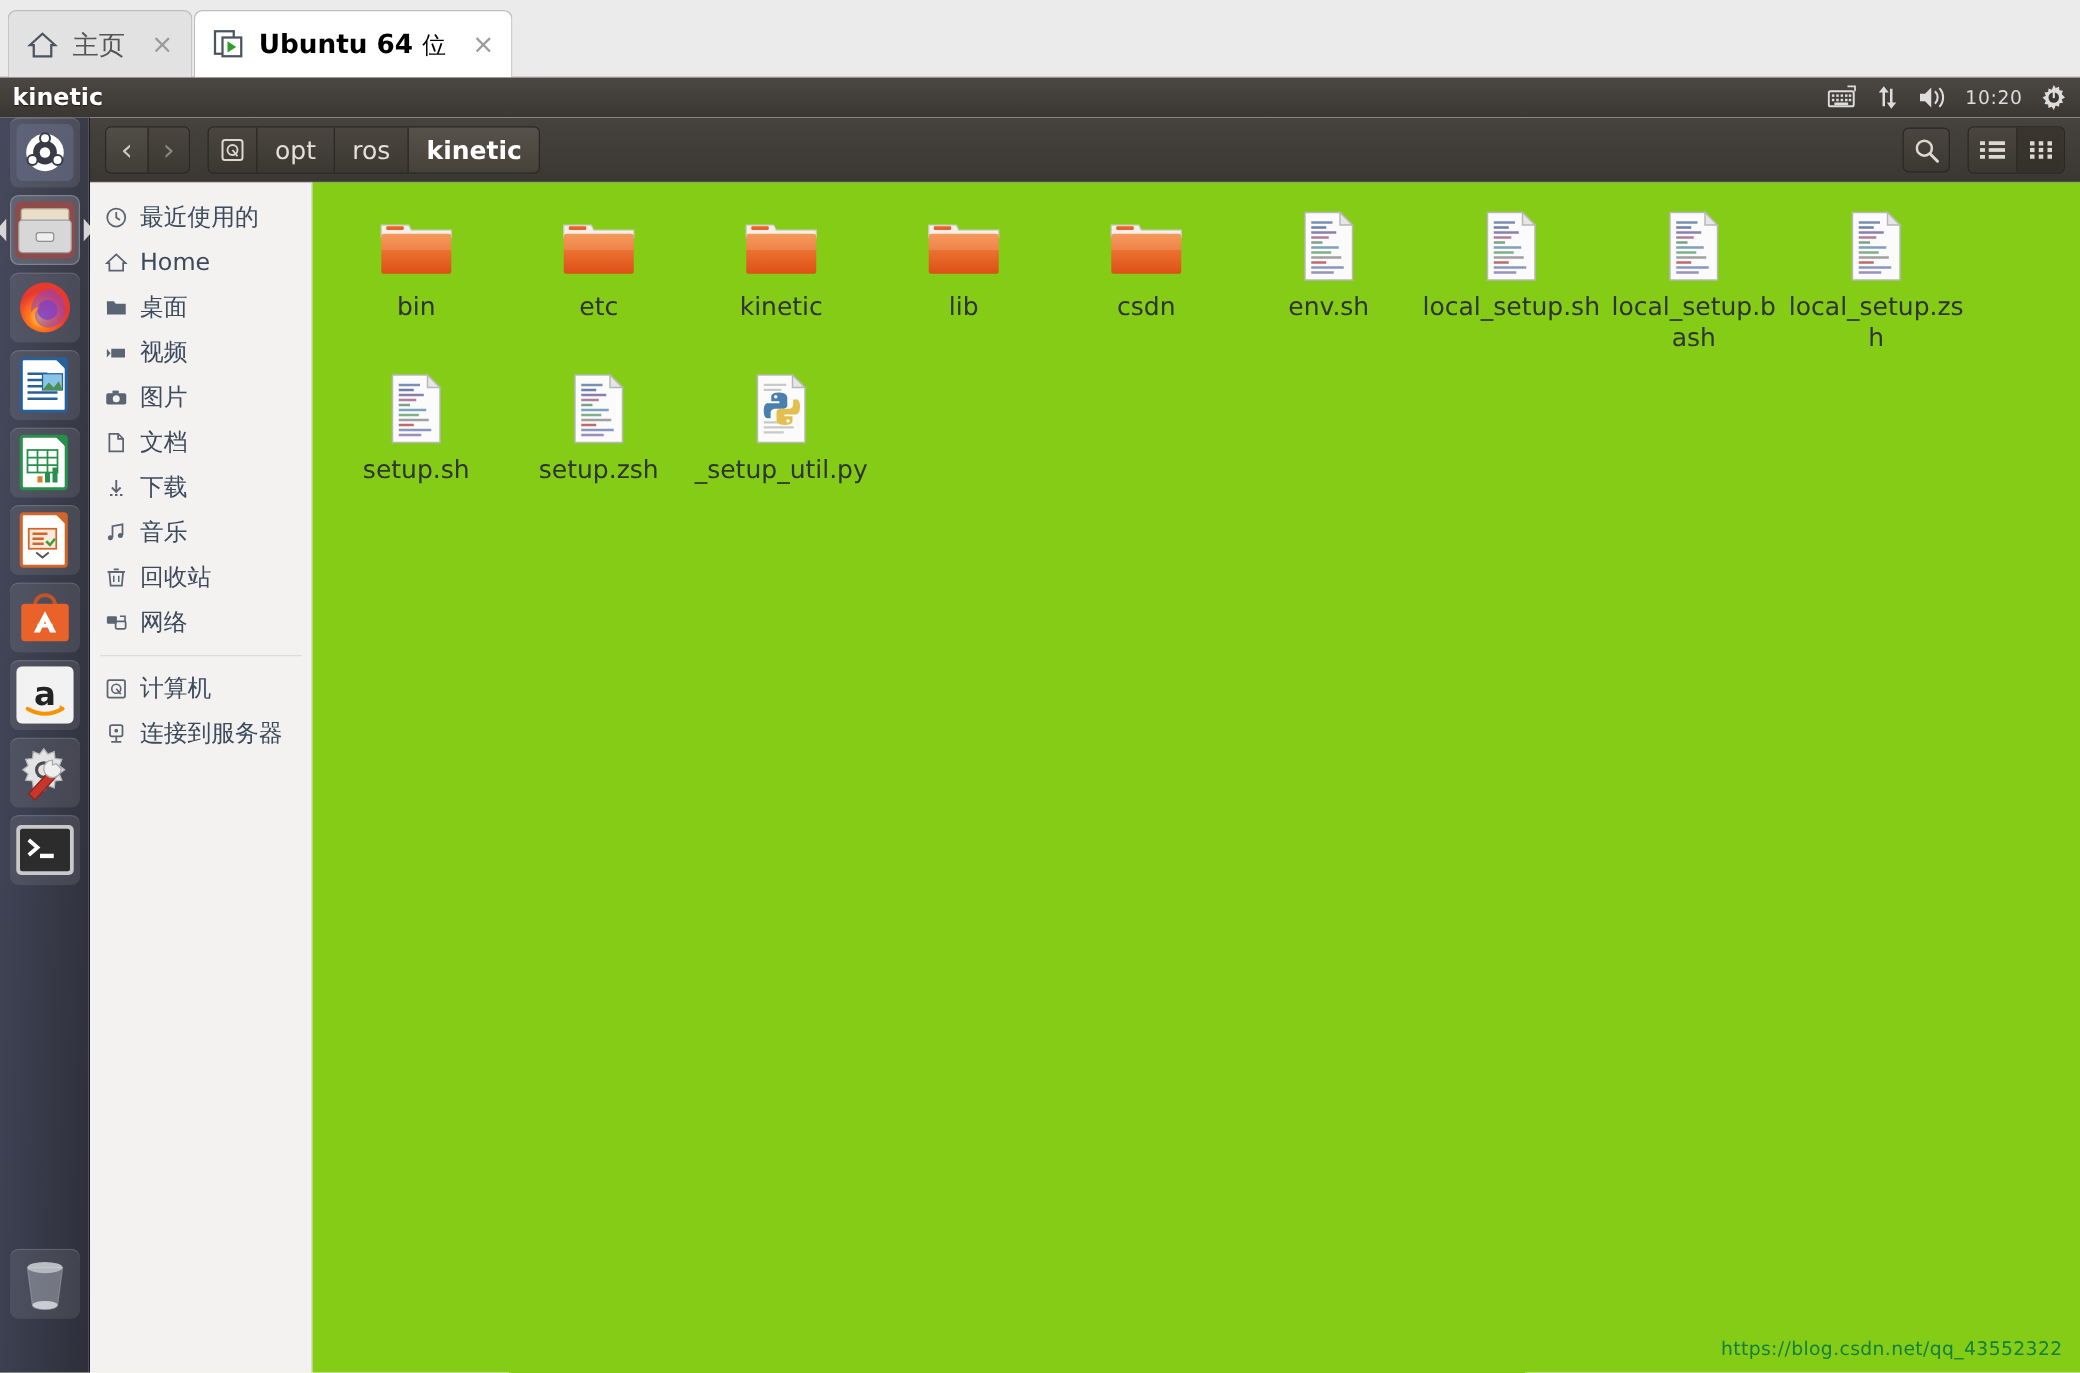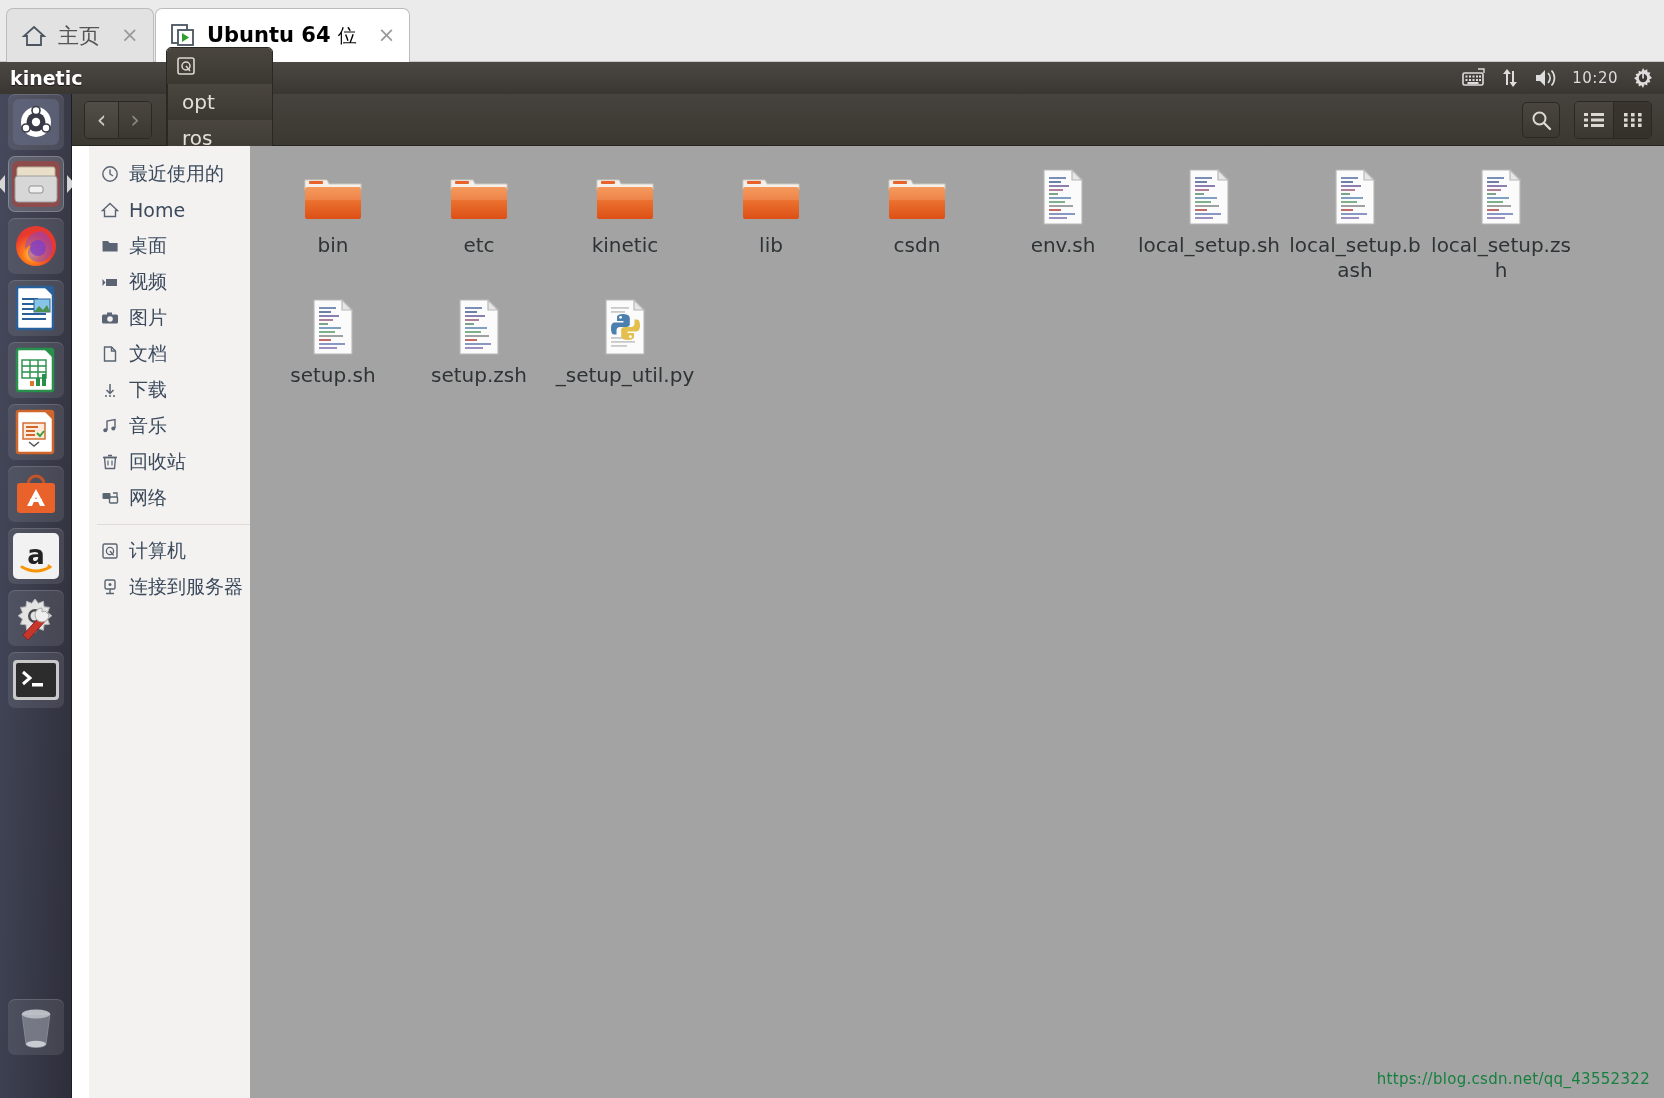--- a/index.html
+++ b/index.html
@@ -93,21 +93,21 @@
     display: flex; align-items: center; padding: 0 12px;
   }
   .navgroup { display: flex; border: 1px solid #2a2823; border-radius: 5px; overflow: hidden; }
   .navbtn {
     width: 33px; height: 36px; display: flex; align-items: center; justify-content: center;
     background: linear-gradient(180deg,#514d47,#413d37); color: #cfcac3;
   }
   .navbtn + .navbtn { border-left: 1px solid #2a2823; background: linear-gradient(180deg,#4a463f,#3b3832); color:#8c8880; }
   .crumbs {
     display: flex; margin-left: 14px;
-    border: 1px solid #2a2823; border-radius: 5px; overflow: hidden; flex-direction: column;
+    border: 1px solid #2a2823; border-radius: 5px; overflow: hidden;
   }
   .crumb {
     height: 36px; display: flex; align-items: center; padding: 0 14px;
     background: linear-gradient(180deg,#4a463f,#3b3832);
     color: #e5e0d8; font-size: 20px; white-space: nowrap;
   }
   .crumb + .crumb { border-left: 1px solid #2a2823; }
   .crumb.icon-crumb { padding: 0 9px; }
   .crumb.current {
     font-weight: bold; color: #fff;
@@ -122,34 +122,33 @@
   .viewgroup { display: flex; border: 1px solid #2a2823; border-radius: 5px; overflow: hidden; }
   .viewgroup .tb-btn { border: none; border-radius: 0; }
   .viewgroup .tb-btn + .tb-btn { border-left: 1px solid #2a2823; }
   .viewgroup .tb-btn.active { background: linear-gradient(180deg,#3a362f,#34312b); }
 
   
   .places {
     position: absolute; top: 52px; left: 0; width: 178px; height: 952px;
     background: #f3f2f1; border-right: 1px solid #d6d3d0;
     padding-top: 10px;
-    margin-left: 17px;
   }
   .place {
     display: flex; align-items: center; gap: 10px;
     height: 36px; padding-left: 12px; color: #3c4a5c; font-size: 19px;
     white-space: nowrap;
   }
   .place svg { flex: 0 0 18px; }
   .place-sep { height: 1px; background: #dedbd8; margin: 8px 8px; }
 
   
   .files {
     position: absolute; top: 52px; left: 178px;
-    width: 1414px; height: 952px; background: #a3a3a3;
+    width: 1414px; height: 952px; background: #84cc16;
     padding: 14px 0 0 10px;
     display: flex; flex-wrap: wrap; align-content: flex-start;
   }
   .file-cell {
     width: 146px; height: 130px;
     display: flex; flex-direction: column; align-items: center;
     padding-top: 4px;
   }
   .file-ico { height: 62px; display: flex; align-items: flex-end; justify-content: center; }
   .file-label {

